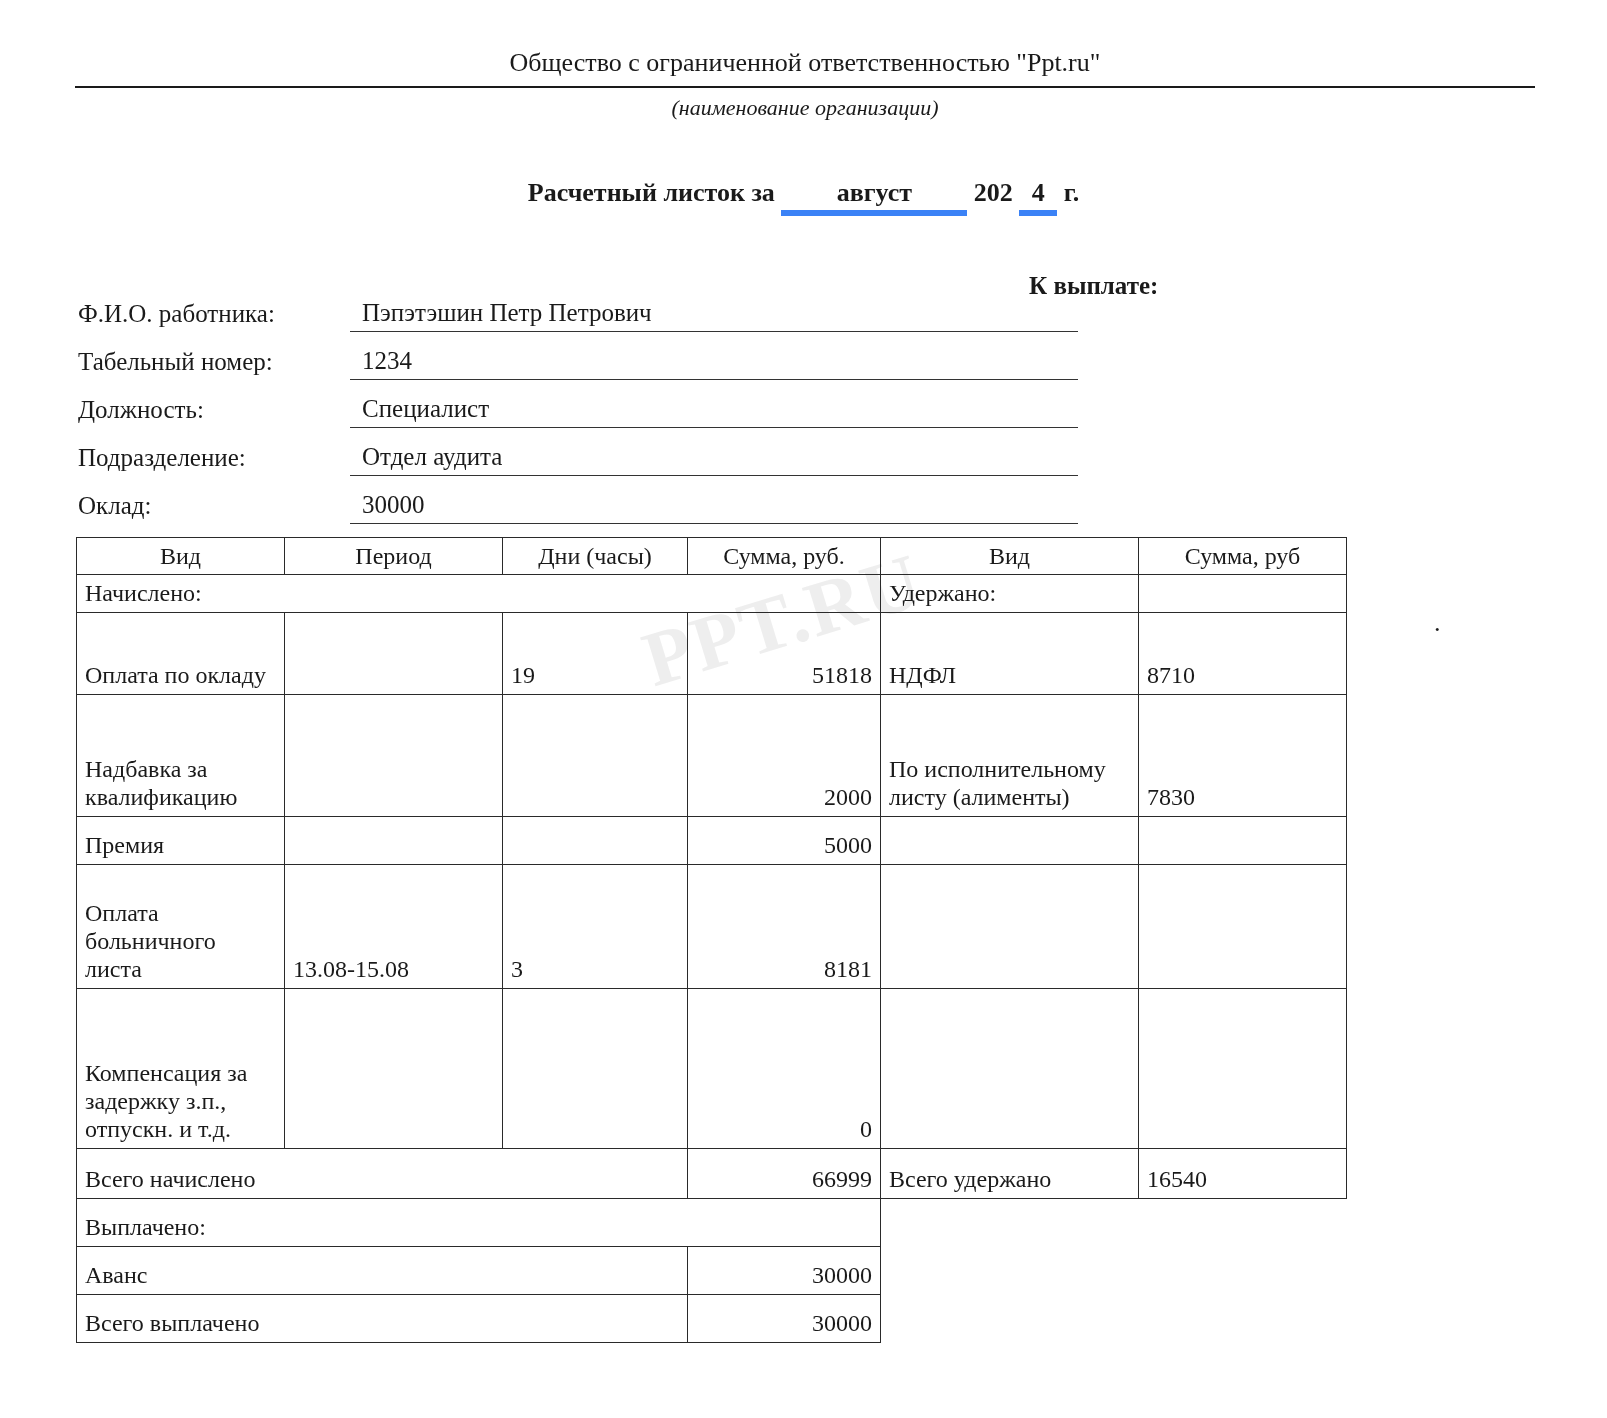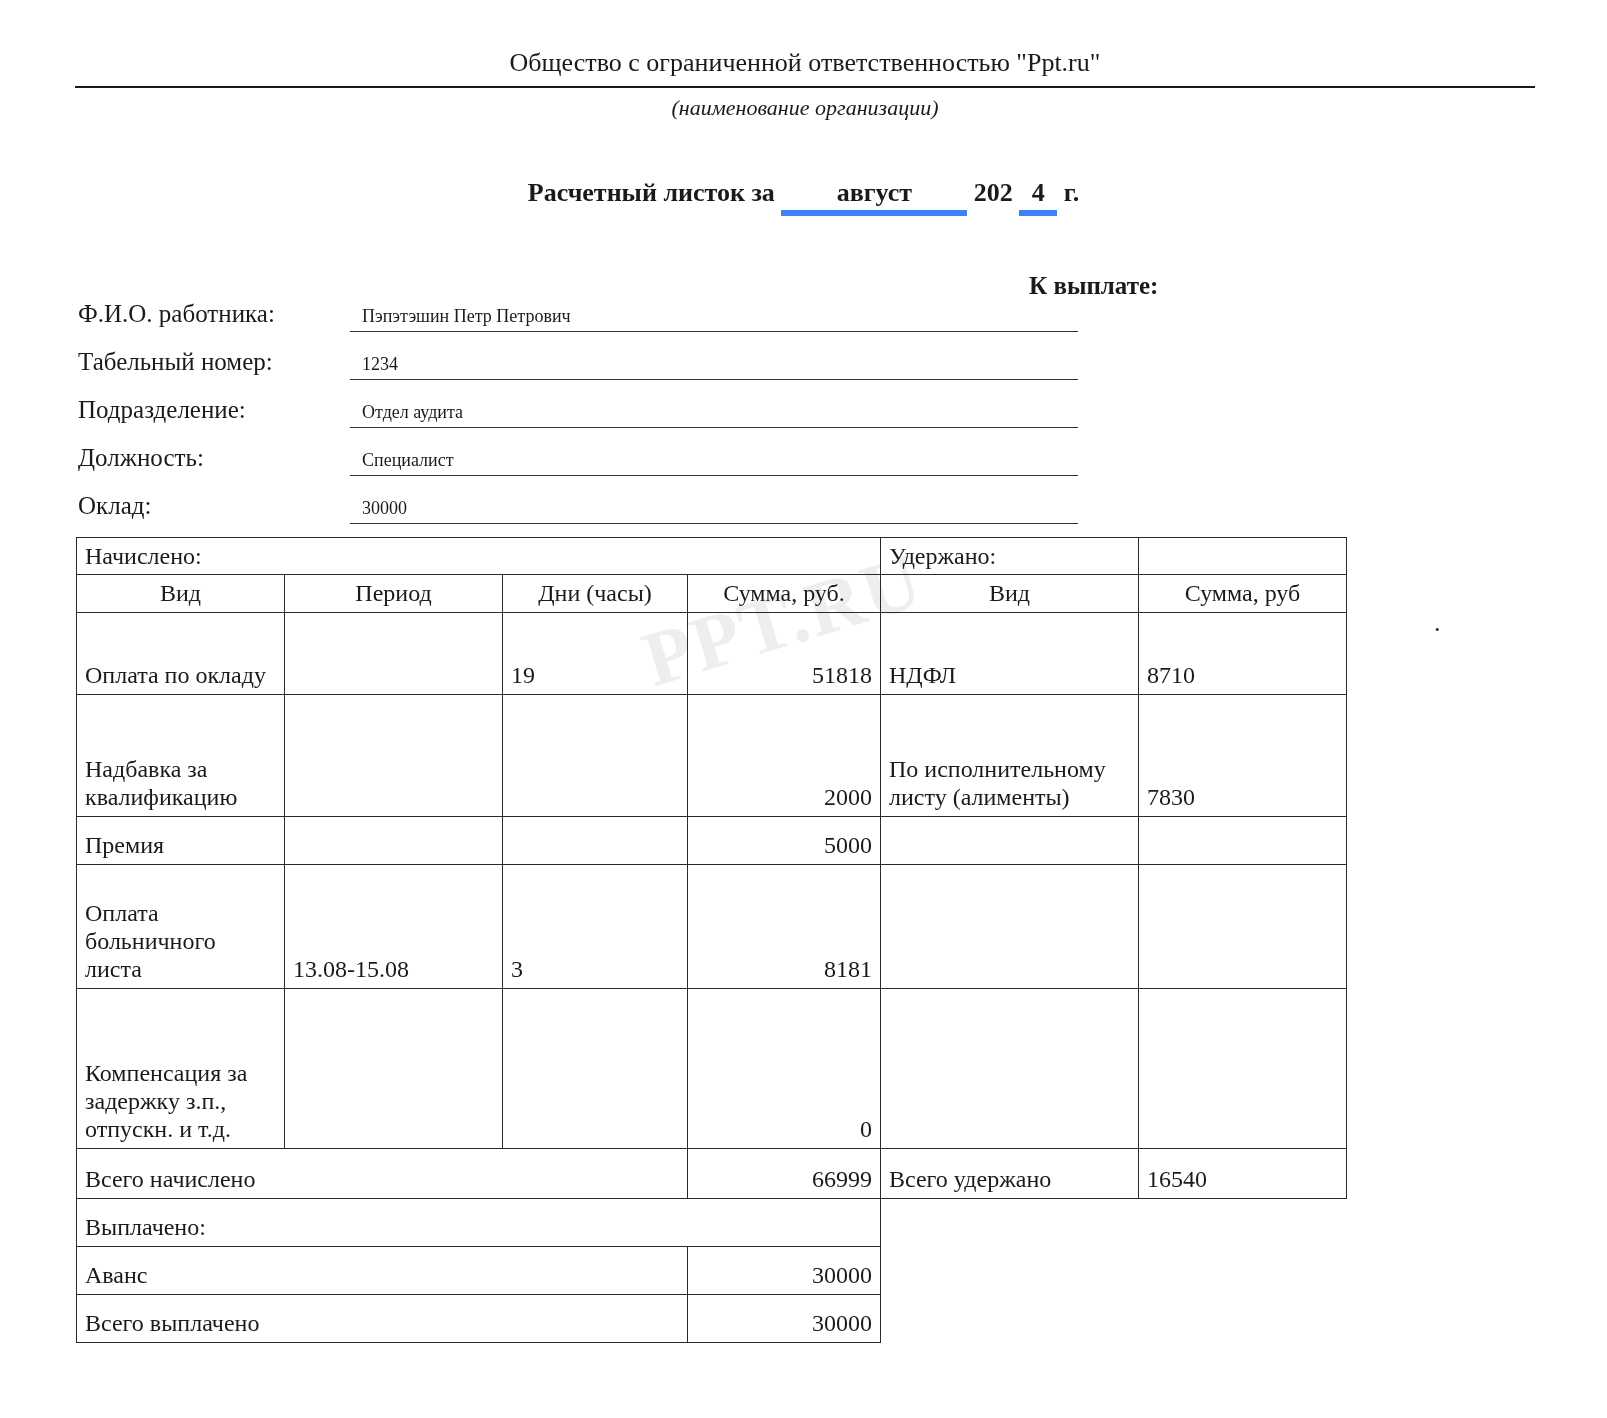--- a/index.html
+++ b/index.html
@@ -78,21 +78,21 @@
     height: 48px;
   }
   .info-label {
     font-size: 25px;
     width: 272px;
     flex: none;
     white-space: nowrap;
     padding-bottom: 4px;
   }
   .info-value {
-    font-size: 18px;
+    font-size: 25px;
     flex: 1 1 auto;
     border-bottom: 1.5px solid #333;
     padding: 0 0 4px 12px;
     white-space: nowrap;
     margin-top: 37px;
   }
 
   .payout {
     position: absolute;
     left: 1029px;
@@ -193,26 +193,26 @@
   <div class="info">
     <div class="info-row">
       <div class="info-label">Ф.И.О. работника:</div>
       <div class="info-value">Пэпэтэшин Петр Петрович</div>
     </div>
     <div class="info-row">
       <div class="info-label">Табельный номер:</div>
       <div class="info-value">1234</div>
     </div>
     <div class="info-row">
+      <div class="info-label">Должность:</div>
+      <div class="info-value">Специалист</div>
+    </div>
+    <div class="info-row">
       <div class="info-label">Подразделение:</div>
       <div class="info-value">Отдел аудита</div>
-    </div>
-    <div class="info-row">
-      <div class="info-label">Должность:</div>
-      <div class="info-value">Специалист</div>
     </div>
     <div class="info-row">
       <div class="info-label">Оклад:</div>
       <div class="info-value">30000</div>
     </div>
   </div>
 
   <div class="payout">
     <div class="payout-label">К выплате:</div>
   </div>
@@ -224,32 +224,32 @@
     <colgroup>
       <col class="c1">
         <col class="c2">
         <col class="c3">
         <col class="c4">
         <col class="c5">
         <col class="c6">
     </colgroup>
     <tbody>
       <tr>
-        <td class="hdr-bold" colspan="4">Начислено:</td>
-        <td class="hdr-bold">Удержано:</td>
-        <td></td>
-      </tr>
-      <tr>
         <td class="ctr">Вид</td>
         <td class="ctr">Период</td>
         <td class="ctr">Дни (часы)</td>
         <td class="ctr">Сумма, руб.</td>
         <td class="ctr">Вид</td>
         <td class="ctr">Сумма, руб</td>
       </tr>
+      <tr>
+        <td class="hdr-bold" colspan="4">Начислено:</td>
+        <td class="hdr-bold">Удержано:</td>
+        <td></td>
+      </tr>
 
       <tr style="height:82px">
         <td class="top">Оплата по окладу</td>
         <td></td>
         <td>19</td>
         <td class="num">51818</td>
         <td>НДФЛ</td>
         <td>8710</td>
       </tr>
 

